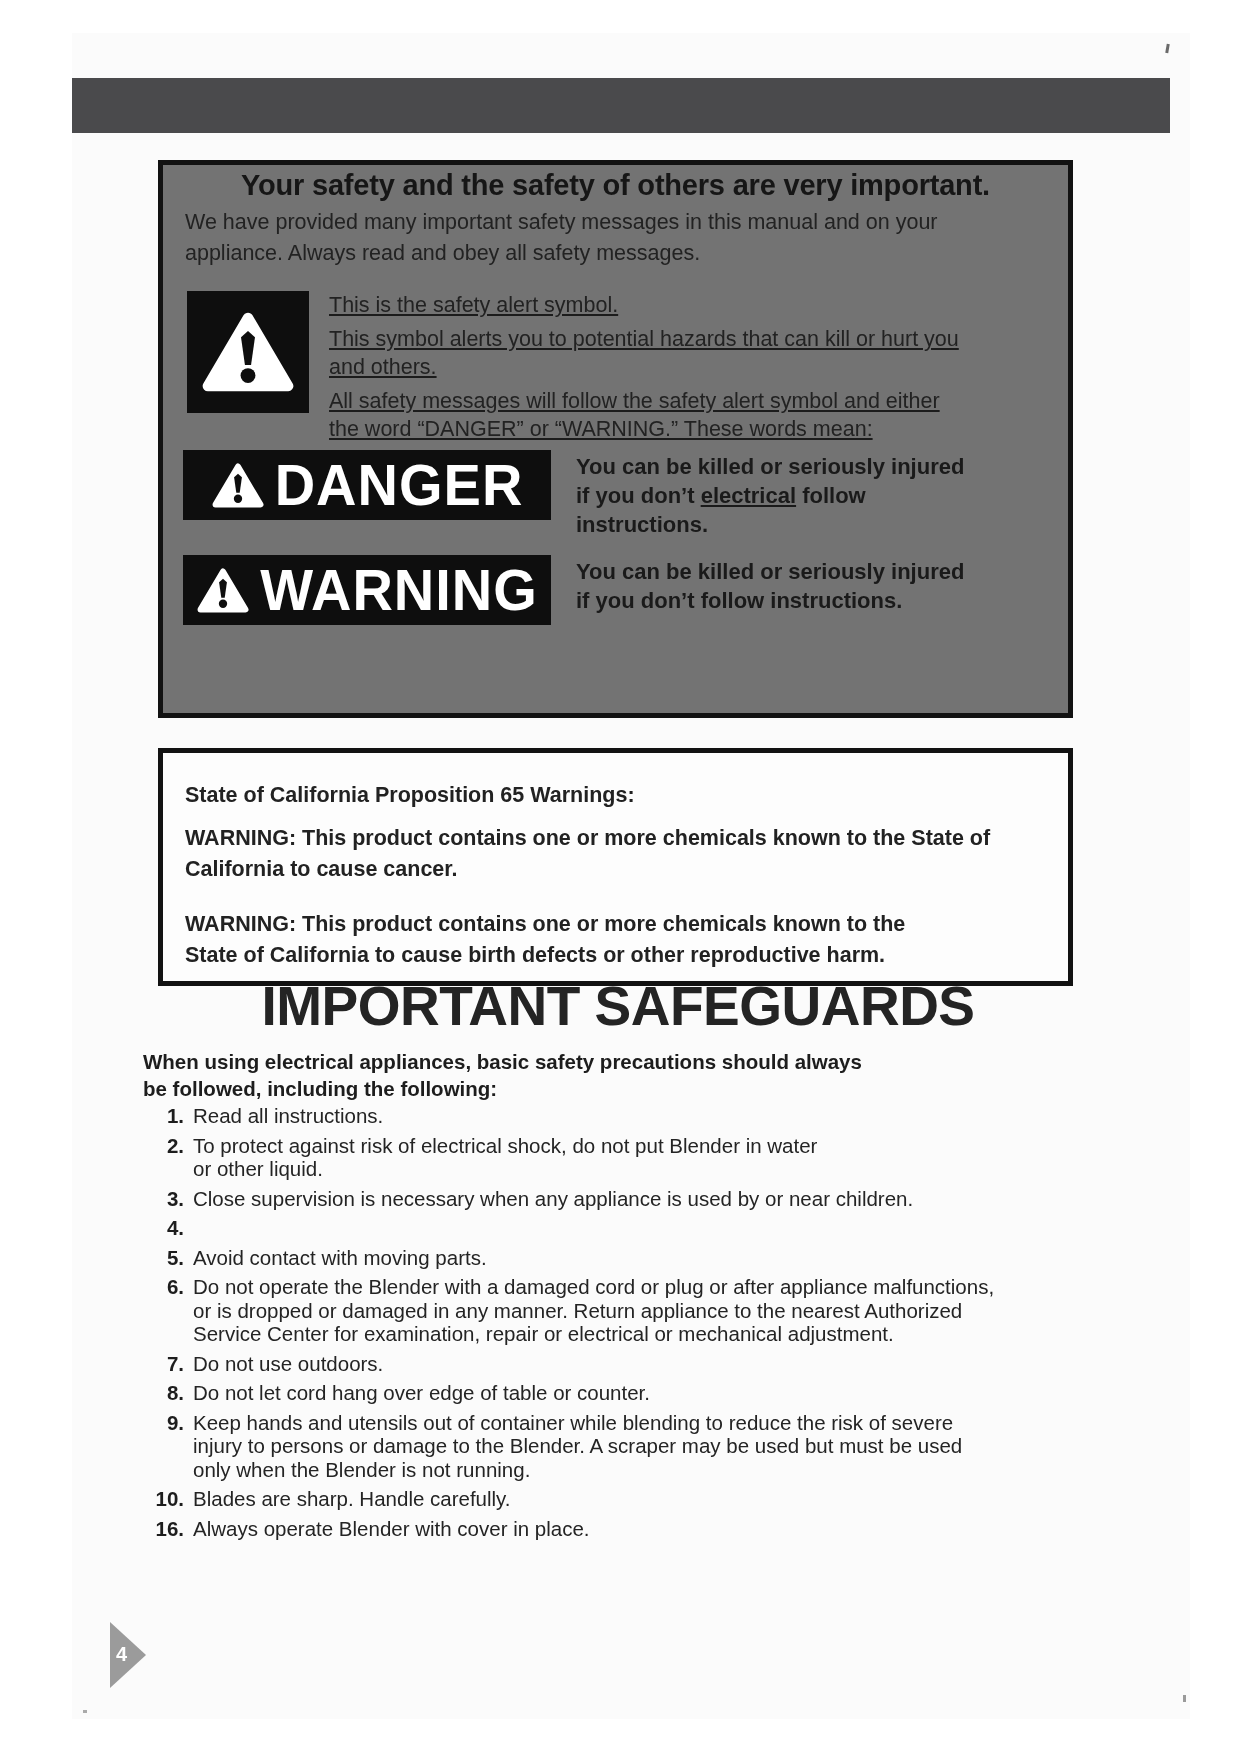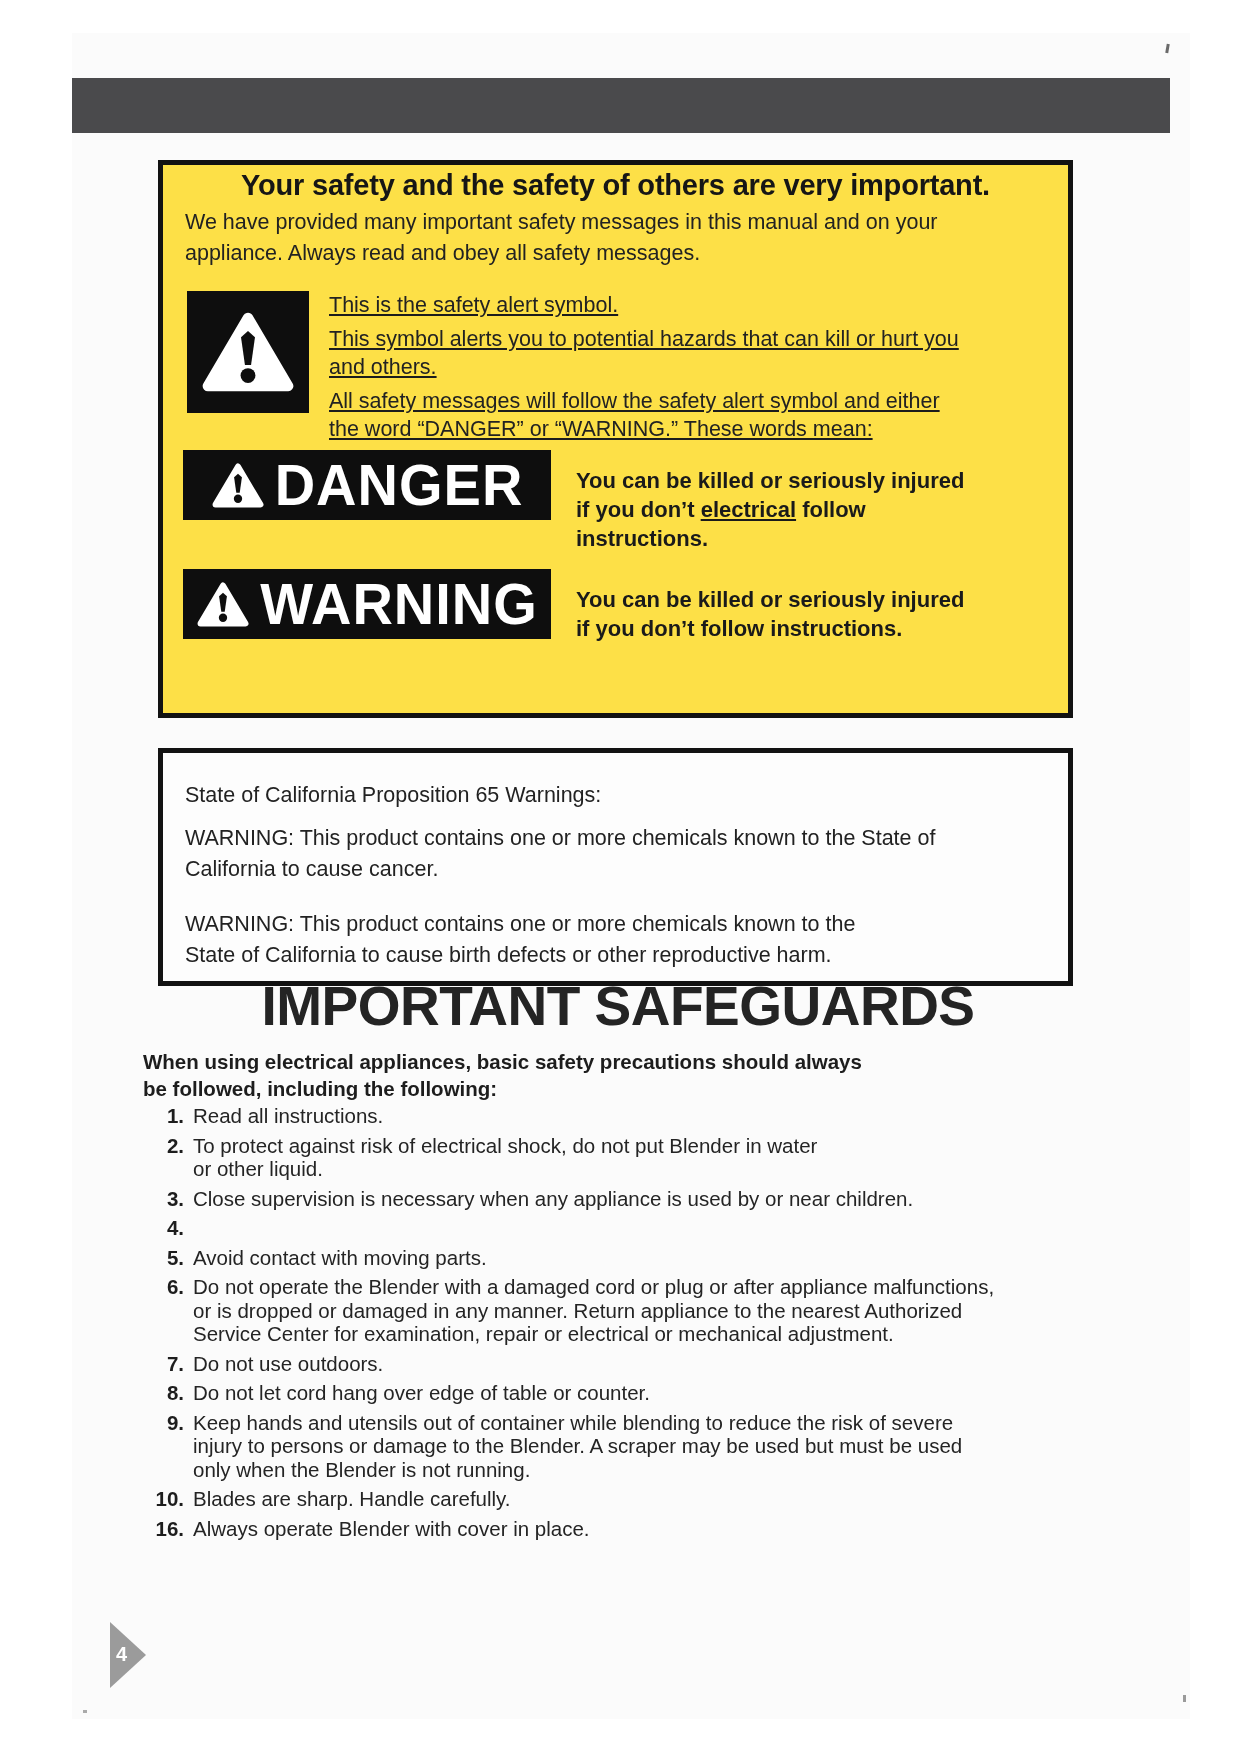--- a/index.html
+++ b/index.html
@@ -4,40 +4,40 @@
 <style>
   html,body{margin:0;padding:0;background:#ffffff;}
   .canvas{
     position:relative;width:1241px;height:1754px;background:#ffffff;overflow:hidden;
     font-family:"Liberation Sans",sans-serif;color:#1c1c1c;
   }
   .page{position:absolute;left:72px;top:33px;width:1118px;height:1686px;background:#fbfbfb;}
   .topbar{position:absolute;left:72px;top:78px;width:1098px;height:55px;background:#4a4a4c;}
 
   .safety-box{position:absolute;left:158px;top:160px;width:915px;height:558px;
-    border:5px solid #121212;background:#fde047;box-sizing:border-box;padding:0 20px;}
+    border:5px solid #121212;background:#737373;box-sizing:border-box;padding:0 20px;}
   .prop65-box{position:absolute;left:158px;top:748px;width:915px;height:238px;
-    border:5px solid #121212;background:#fdfdfd;box-sizing:border-box;padding:0 22px;}
+    border:5px solid #121212;background:#fdfdfd;box-sizing:border-box;padding:0 22px;font-weight:bold;}
 
   .safety-heading{font-size:29px;font-weight:bold;text-align:center;margin:4px 0 0;line-height:32px;letter-spacing:-0.2px;color:#161616;}
   .body-text{font-size:21.5px;line-height:31px;white-space:pre-line;color:#222;}
   .b1-intro{margin:6px 0 0 2px;}
 
   .symbol-row{display:flex;margin-top:22px;margin-left:4px;align-items:flex-start;text-decoration:underline;}
   .alert-square{width:122px;height:122px;background:#0e0e0e;flex:none;display:flex;align-items:center;justify-content:center;}
   .symbol-text{margin-left:20px;font-size:21.5px;color:#222;}
   .st1{line-height:28px;}
   .st2,.st3{margin-top:6px;line-height:28px;white-space:pre-line;}
 
   .hazard-row{display:flex;align-items:flex-start;}
   .danger-row{margin-top:7px;}
   .warning-row{margin-top:16px;}
   .banner{width:368px;height:70px;background:#0e0e0e;flex:none;display:flex;align-items:center;justify-content:center;gap:10px;}
   .banner-label{color:#fff;font-size:56px;font-weight:800;letter-spacing:1px;line-height:1;transform:scaleY(1.04);}
-  .banner-desc{margin-left:25px;margin-top:16px;font-size:22px;font-weight:bold;line-height:29px;color:#1a1a1a;}
+  .banner-desc{margin-left:25px;margin-top:2px;font-size:22px;font-weight:bold;line-height:29px;color:#1a1a1a;}
   .ws{white-space:pre-wrap;}
   .u{text-decoration:underline;}
   .b1-footer{margin-top:7px;line-height:28px;}
 
   .p65-heading{padding-top:28px;font-size:21.5px;line-height:28px;color:#222;}
   .p65-p1{margin-top:14px;}
   .p65-p2{margin-top:24px;}
 
   .sg-title{position:absolute;left:143px;top:978px;width:950px;text-align:center;
     font-size:55px;font-weight:800;letter-spacing:-0.5px;color:#242424;line-height:1.05;}

